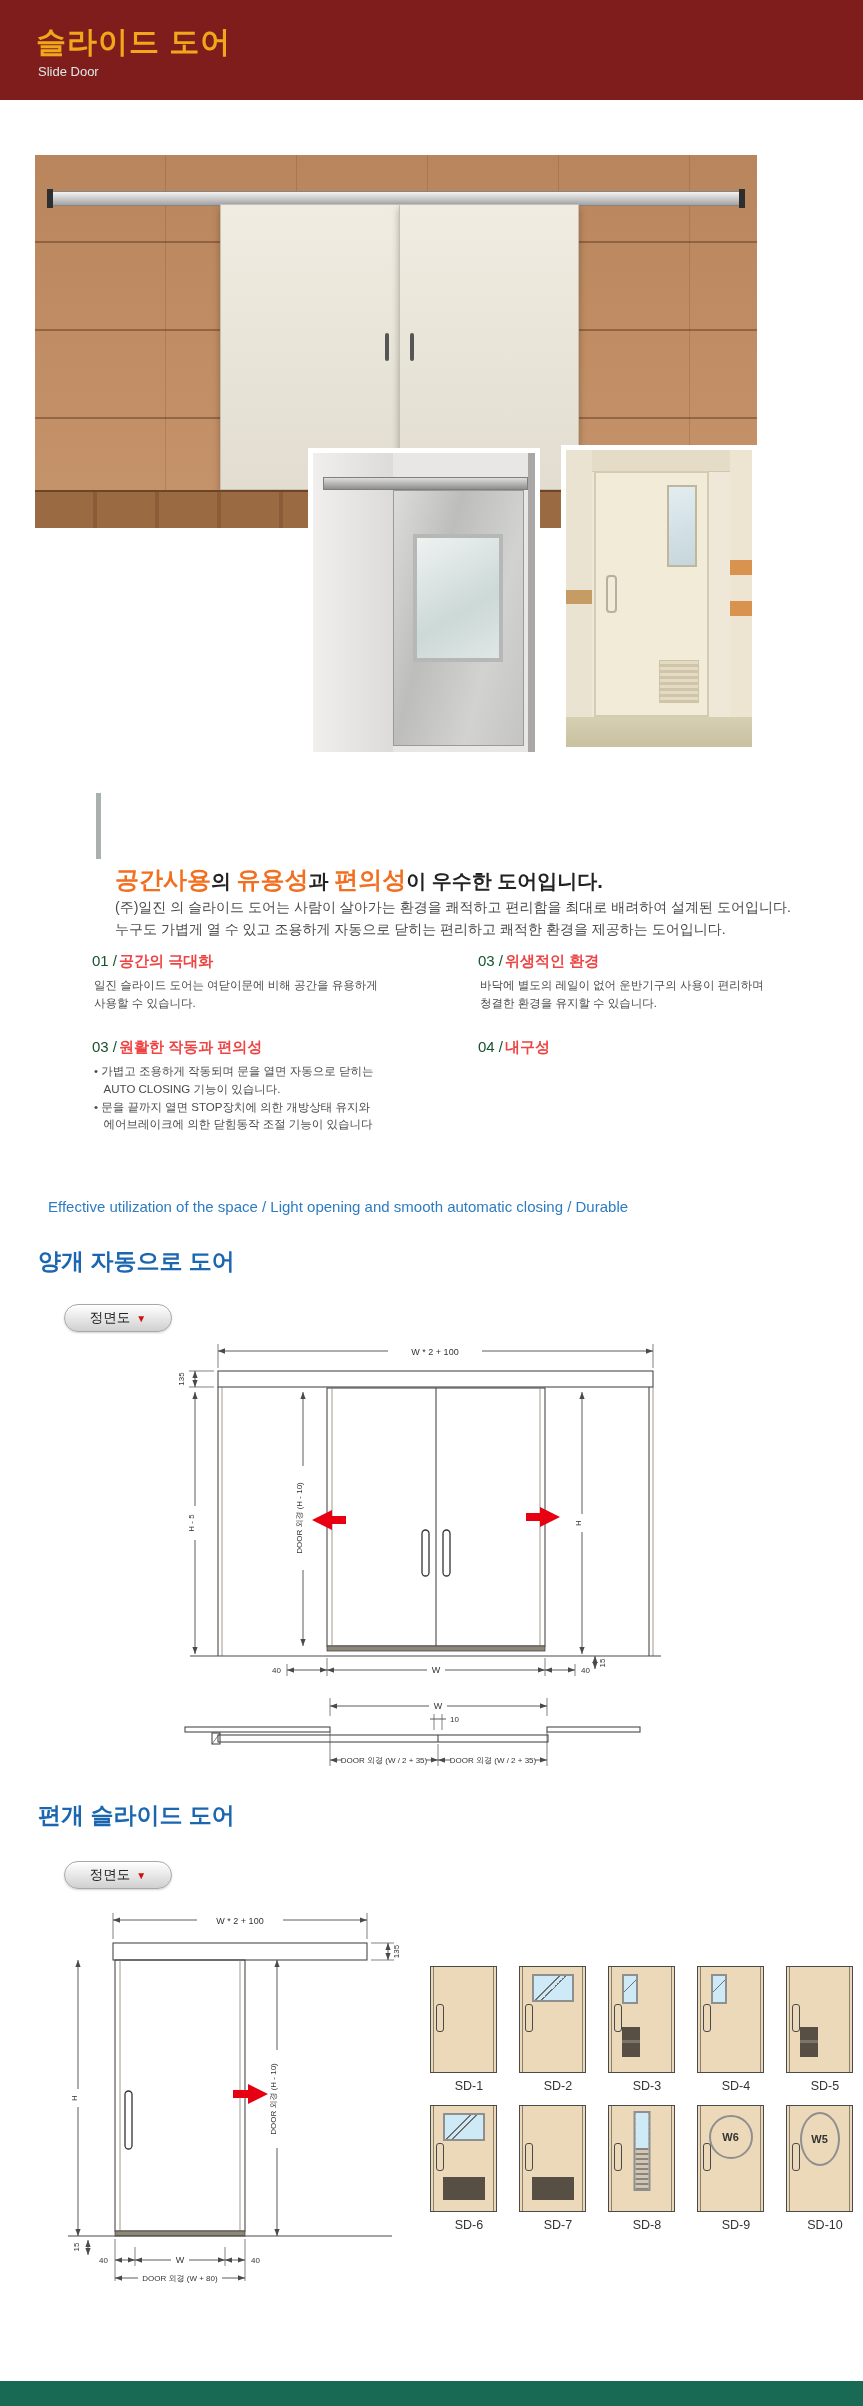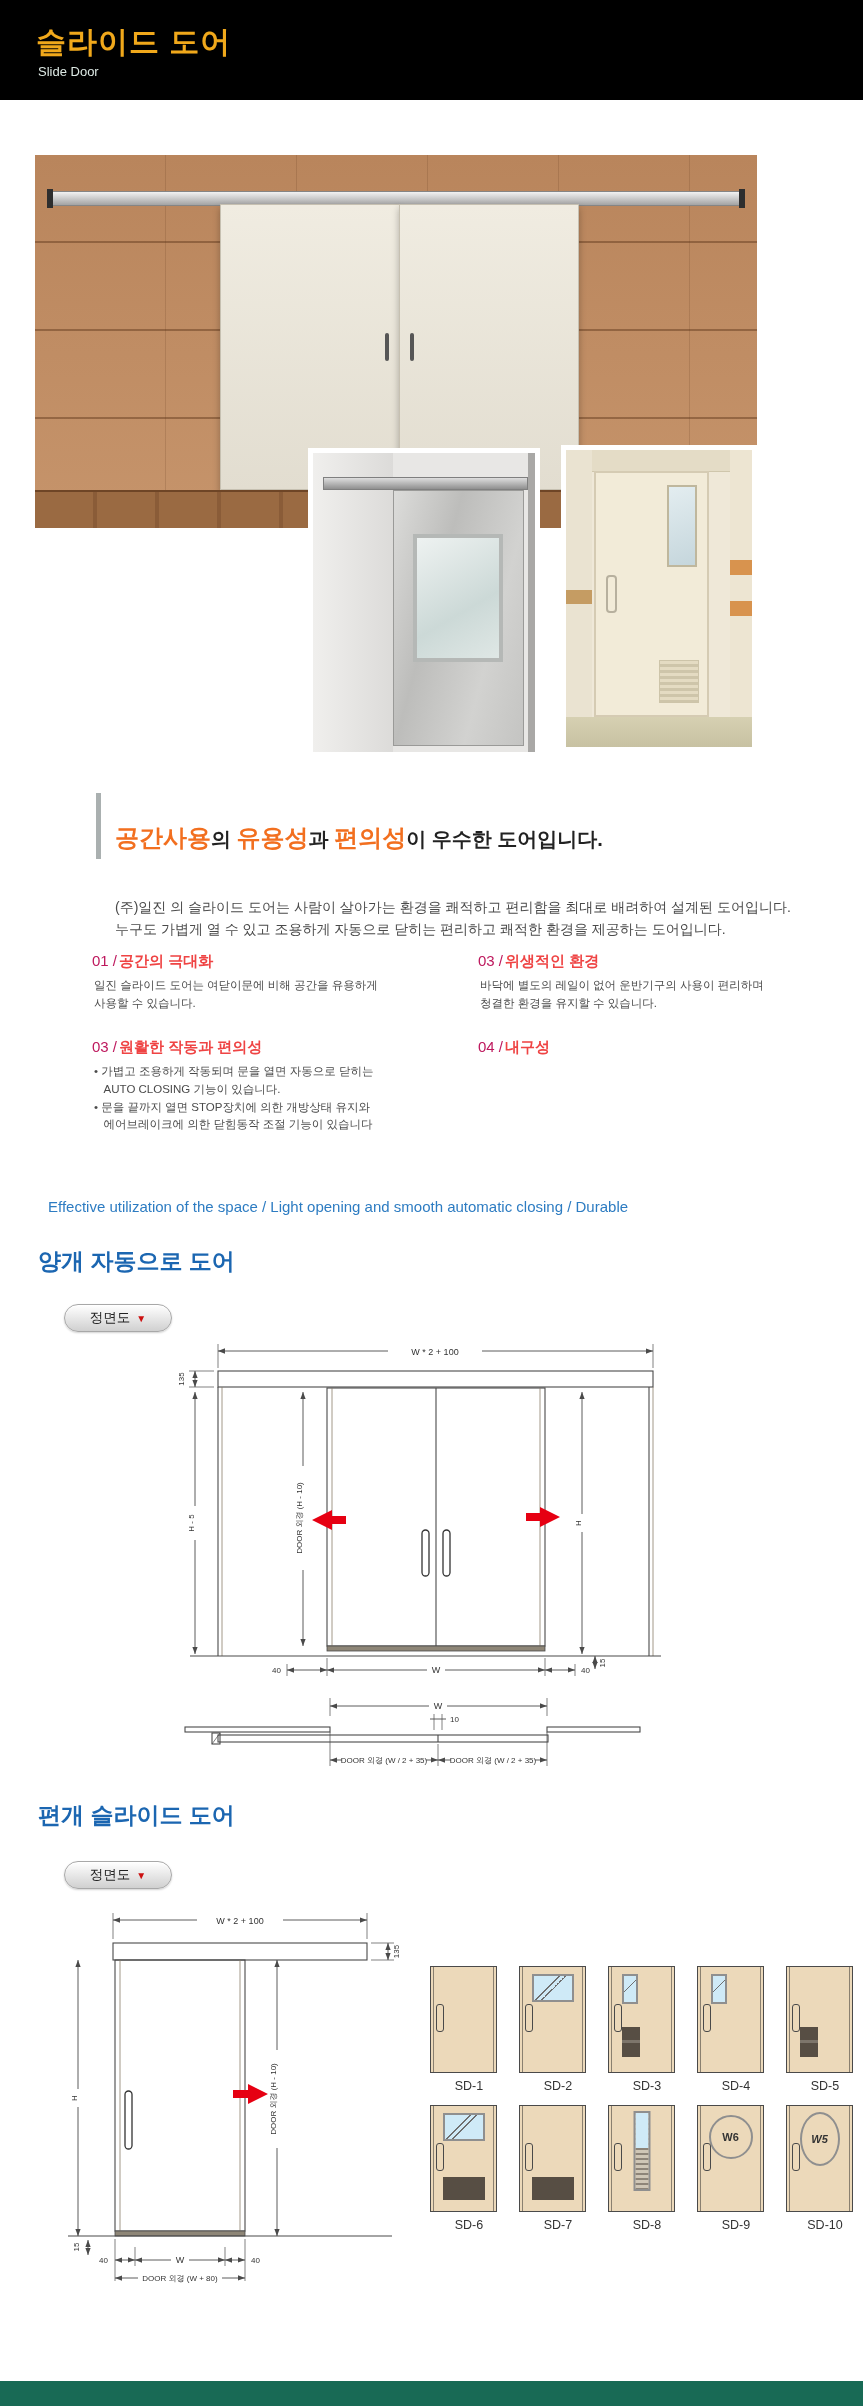--- a/index.html
+++ b/index.html
@@ -1,21 +1,21 @@
 <!DOCTYPE html>
 <html><head>
 <meta charset="utf-8">
 <style>
   html,body{margin:0;padding:0;background:#fff;}
   body{font-family:"Liberation Sans","DejaVu Sans",sans-serif;}
   #page{position:relative;width:863px;height:2406px;background:#fff;overflow:hidden;margin:0 auto;}
   .abs{position:absolute;}
 
   
-  .hdr{position:absolute;left:0;top:0;width:863px;height:100px;background:#000000;}
+  .hdr{position:absolute;left:0;top:0;width:863px;height:100px;background:#7f1d1d;}
   .hdr-title{position:absolute;left:36px;top:22px;font-size:30px;font-weight:bold;color:#f0a81b;letter-spacing:1px;}
   .hdr-sub{position:absolute;left:38px;top:64px;font-size:13px;color:#dde9e4;}
   .ftr{position:absolute;left:0;top:2381px;width:863px;height:25px;background:#186a55;}
 
   
   .ph{position:absolute;box-sizing:border-box;}
   .photo-main{left:35px;top:155px;width:722px;height:373px;
     background:
       repeating-linear-gradient(180deg,rgba(0,0,0,0) 0 86px,rgba(92,52,24,.45) 86px 88px),
       repeating-linear-gradient(90deg,rgba(0,0,0,0) 0 130px,rgba(92,52,24,.18) 130px 131px),
@@ -50,29 +50,29 @@
   .p3-rrail2{position:absolute;right:0;top:51%;width:12%;height:5%;background:#d8934e;}
   .p3-floor{position:absolute;left:0;bottom:0;width:100%;height:10%;background:linear-gradient(#d6d0b2,#c7c1a2);}
   .p3-door{position:absolute;left:15%;width:60%;top:7%;bottom:10%;background:#f2ebd8;border:2px solid #d5cbb3;}
   .p3-win{position:absolute;right:9%;top:5%;width:24%;height:32%;background:linear-gradient(160deg,#e3edf0,#c5d6dc);border:2px solid #bfb79d;}
   .p3-handle{position:absolute;left:9%;top:42%;width:6%;height:14%;border:2px solid #b7b09e;border-radius:4px;}
   .p3-louver{position:absolute;right:8%;bottom:5%;width:34%;height:17%;
     background:repeating-linear-gradient(180deg,#e4dbc2 0 3px,#cec5aa 3px 6px);border:1px solid #cdc4a9;}
 
   
   .accent-bar{position:absolute;left:96px;top:793px;width:5px;height:66px;background:#aab0b0;}
-  .intro-heading{position:absolute;left:115px;top:822px;white-space:nowrap;}
+  .intro-heading{position:absolute;left:115px;top:864px;white-space:nowrap;}
   .intro-heading .o{color:#f26f1f;font-size:24px;font-weight:bold;}
   .intro-heading .b{color:#222;font-size:20px;font-weight:bold;}
   .intro-para{position:absolute;left:115px;top:896px;font-size:14px;color:#4a4a4a;line-height:1.6;white-space:pre-wrap;}
   .feature{position:absolute;width:360px;}
   .f1{left:92px;top:952px;} .f3{left:478px;top:952px;}
   .f2{left:92px;top:1038px;} .f4{left:478px;top:1038px;}
   .f-head{font-size:15px;}
-  .f-num{color:#be185d;}
+  .f-num{color:#14532d;}
   .f-title{color:#ef4444;font-weight:bold;margin-left:2px;}
   .f-body{margin-top:6px;font-size:11.5px;color:#4a4a4a;line-height:1.55;white-space:pre-wrap;padding-left:2px;}
 
   .tagline{position:absolute;left:48px;top:1198px;font-size:15px;color:#2d7cc2;}
 
   .sec-title{position:absolute;font-size:23px;font-weight:bold;color:#1b66b1;}
   .st1{left:38px;top:1246px;} .st2{left:38px;top:1800px;}
   .pill{position:absolute;width:106px;height:26px;border-radius:14px;border:1px solid #a8a8a8;
     background:linear-gradient(#ffffff,#eaeaea 45%,#d0d0d0);box-shadow:inset 0 1px 0 #fff,0 1px 2px rgba(0,0,0,.18);
     display:flex;align-items:center;justify-content:center;gap:6px;font-size:13.5px;color:#222;cursor:pointer;}
@@ -103,21 +103,21 @@
   .sd-el{position:absolute;box-sizing:border-box;}
   .win-lg{left:50%;transform:translateX(-50%);top:7px;width:42px;height:28px;border:2px solid #8f8f8f;}
   .win-sm{left:13px;top:7px;width:16px;height:30px;border:2px solid #8f8f8f;}
   .vent-mid{left:13px;top:60px;width:18px;height:30px;background:linear-gradient(#574e44 0 45%,#7d756b 45% 53%,#574e44 53% 100%);}
   .vent-bot{left:50%;transform:translateX(-50%);bottom:11px;width:42px;height:23px;background:#574e44;}
   .strip{left:50%;transform:translateX(-50%);top:5px;width:17px;height:80px;border:2px solid #8f8f8f;
     background:linear-gradient(#cfeaf7 0 46%,rgba(0,0,0,0) 46%),repeating-linear-gradient(180deg,#8d8478 0 2px,#cfc6b6 2px 5px);}
   .round{left:50%;transform:translateX(-50%);top:9px;width:44px;height:44px;border-radius:50%;border:2px solid #8f8f8f;
     display:flex;align-items:center;justify-content:center;font-weight:bold;font-size:11px;color:#333;}
   .oval{left:50%;transform:translateX(-50%);top:6px;width:40px;height:54px;border-radius:50%;border:2px solid #8f8f8f;
-    display:flex;align-items:center;justify-content:center;font-weight:bold;font-size:11px;color:#333;font-style:italic;}
+    display:flex;align-items:center;justify-content:center;font-weight:bold;font-size:11px;color:#333;}
   .sd-label{margin-top:6px;text-align:center;font-size:12.5px;color:#333;}
 </style>
 </head>
 <body>
 
 <div id="page">
 
   <div class="hdr">
     <div class="hdr-title">슬라이드 도어</div>
     <div class="hdr-sub">Slide Door</div>

